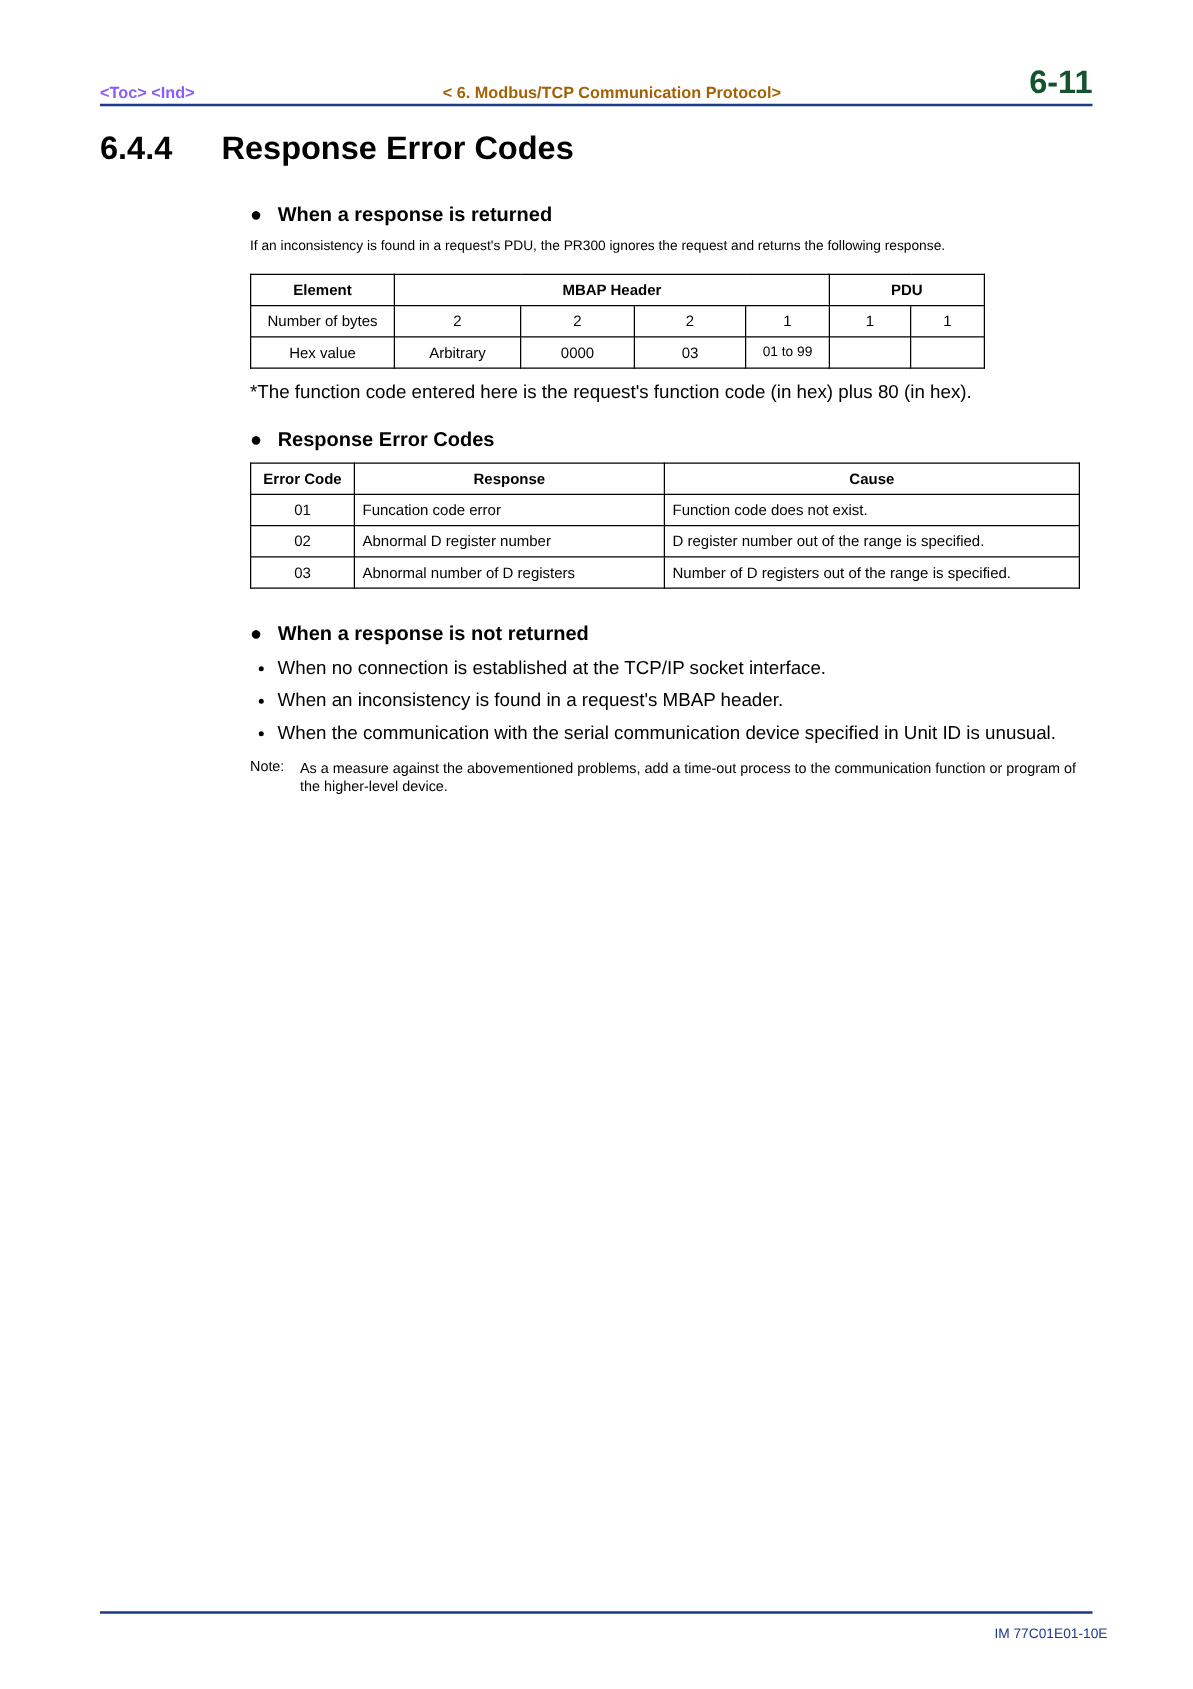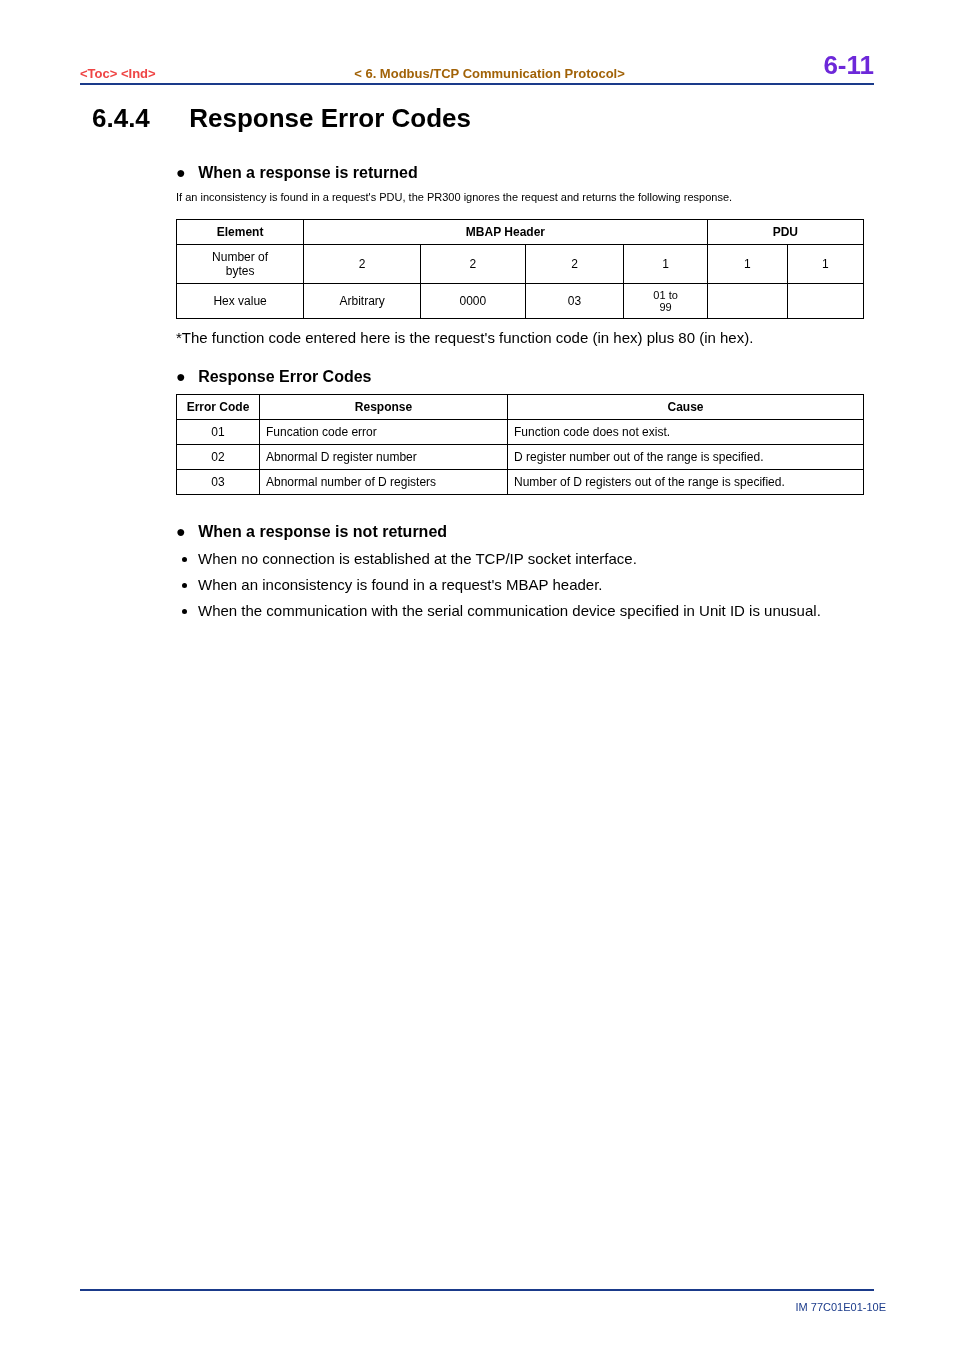--- a/index.html
+++ b/index.html
@@ -21,57 +21,57 @@
     align-items: flex-end;
     border-bottom: 2px solid #1a3a8a;
     padding-bottom: 2px;
     margin-bottom: 18px;
   }
   .header-left {
     color: #1a3a8a;
     font-size: 13px;
     font-weight: bold;
   }
-  .header-left a { color: #ef4444; text-decoration: none; }
+  .header-left a { color: #8b5cf6; text-decoration: none; }
   .header-center {
     color: #a16207;
     font-size: 13px;
     font-weight: bold;
   }
   .page-no {
     font-size: 26px;
     font-weight: bold;
-    color: #6d28d9;
+    color: #14532d;
   }
   h1.section-title {
     font-size: 26px;
     font-weight: bold;
     margin: 16px 0 30px 0;
   }
-  .sec-num { display:inline-block; min-width: 90px; margin-left: 12px; }
-  .indent { margin-left: 96px; margin-right: 10px; }
+  .sec-num { display:inline-block; min-width: 90px; }
+  .indent { margin-left: 120px; margin-right: 10px; }
   .subhead {
     font-size: 16px;
     font-weight: bold;
     margin: 12px 0 8px 0;
   }
   .subhead .bullet { font-size: 16px; margin-right: 8px; }
   .bodytext {
     font-size: 11px;
     line-height: 1.35;
     margin: 4px 0 14px 0;
   }
   table.mbap {
     border-collapse: collapse;
     font-size: 12px;
     margin: 6px 0 10px 0;
   }
   table.mbap th, table.mbap td {
     border: 1px solid #000;
-    padding: 5px 24px;
+    padding: 5px 11px;
     text-align: center;
     vertical-align: middle;
   }
   table.mbap th { font-weight: bold; }
   .footnote {
     font-size: 15px;
     margin: 10px 0 22px 0;
   }
   table.err {
     border-collapse: collapse;
@@ -202,18 +202,22 @@
 
     <div class="subhead">
       <span class="bullet">●</span>
       <span>When a response is not returned</span>
     </div>
     <ul class="bullets">
       <li>When no connection is established at the TCP/IP socket interface.</li>
       <li>When an inconsistency is found in a request's MBAP header.</li>
       <li>When the communication with the serial communication device specified in Unit ID is unusual.</li>
     </ul>
+    <div class="note-row">
+      <div class="note-label">Note:</div>
+      <div class="note-text">As a measure against the abovementioned problems, add a time-out process to the communication function or program of the higher-level device.</div>
+    </div>
   </div>
 
 </div>
 
 <div class="footer-rule"></div>
 <div class="footer-id">IM 77C01E01-10E</div>
 
 </body></html>

